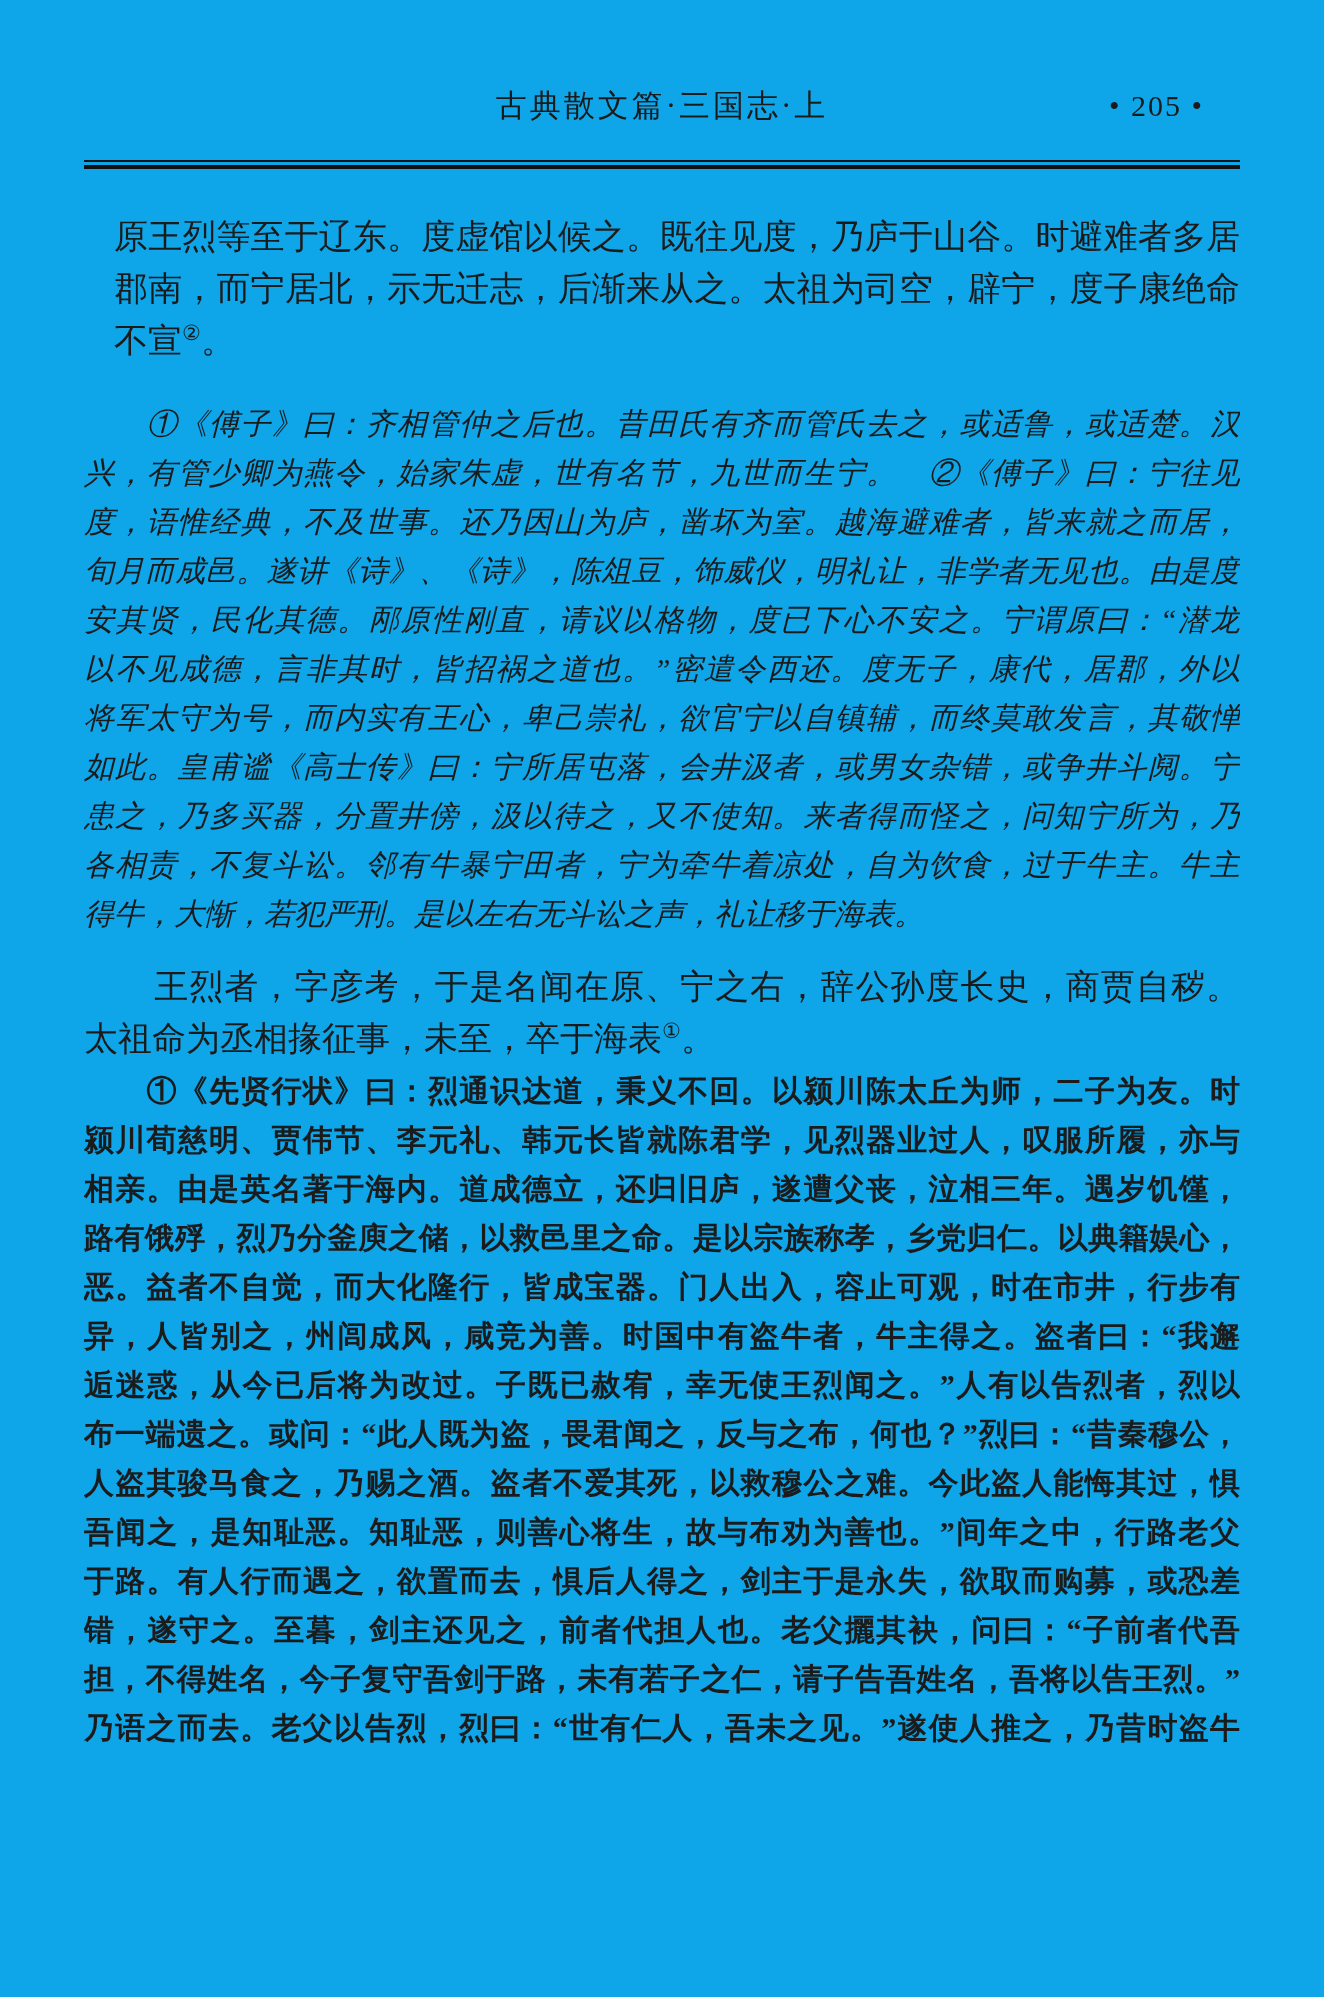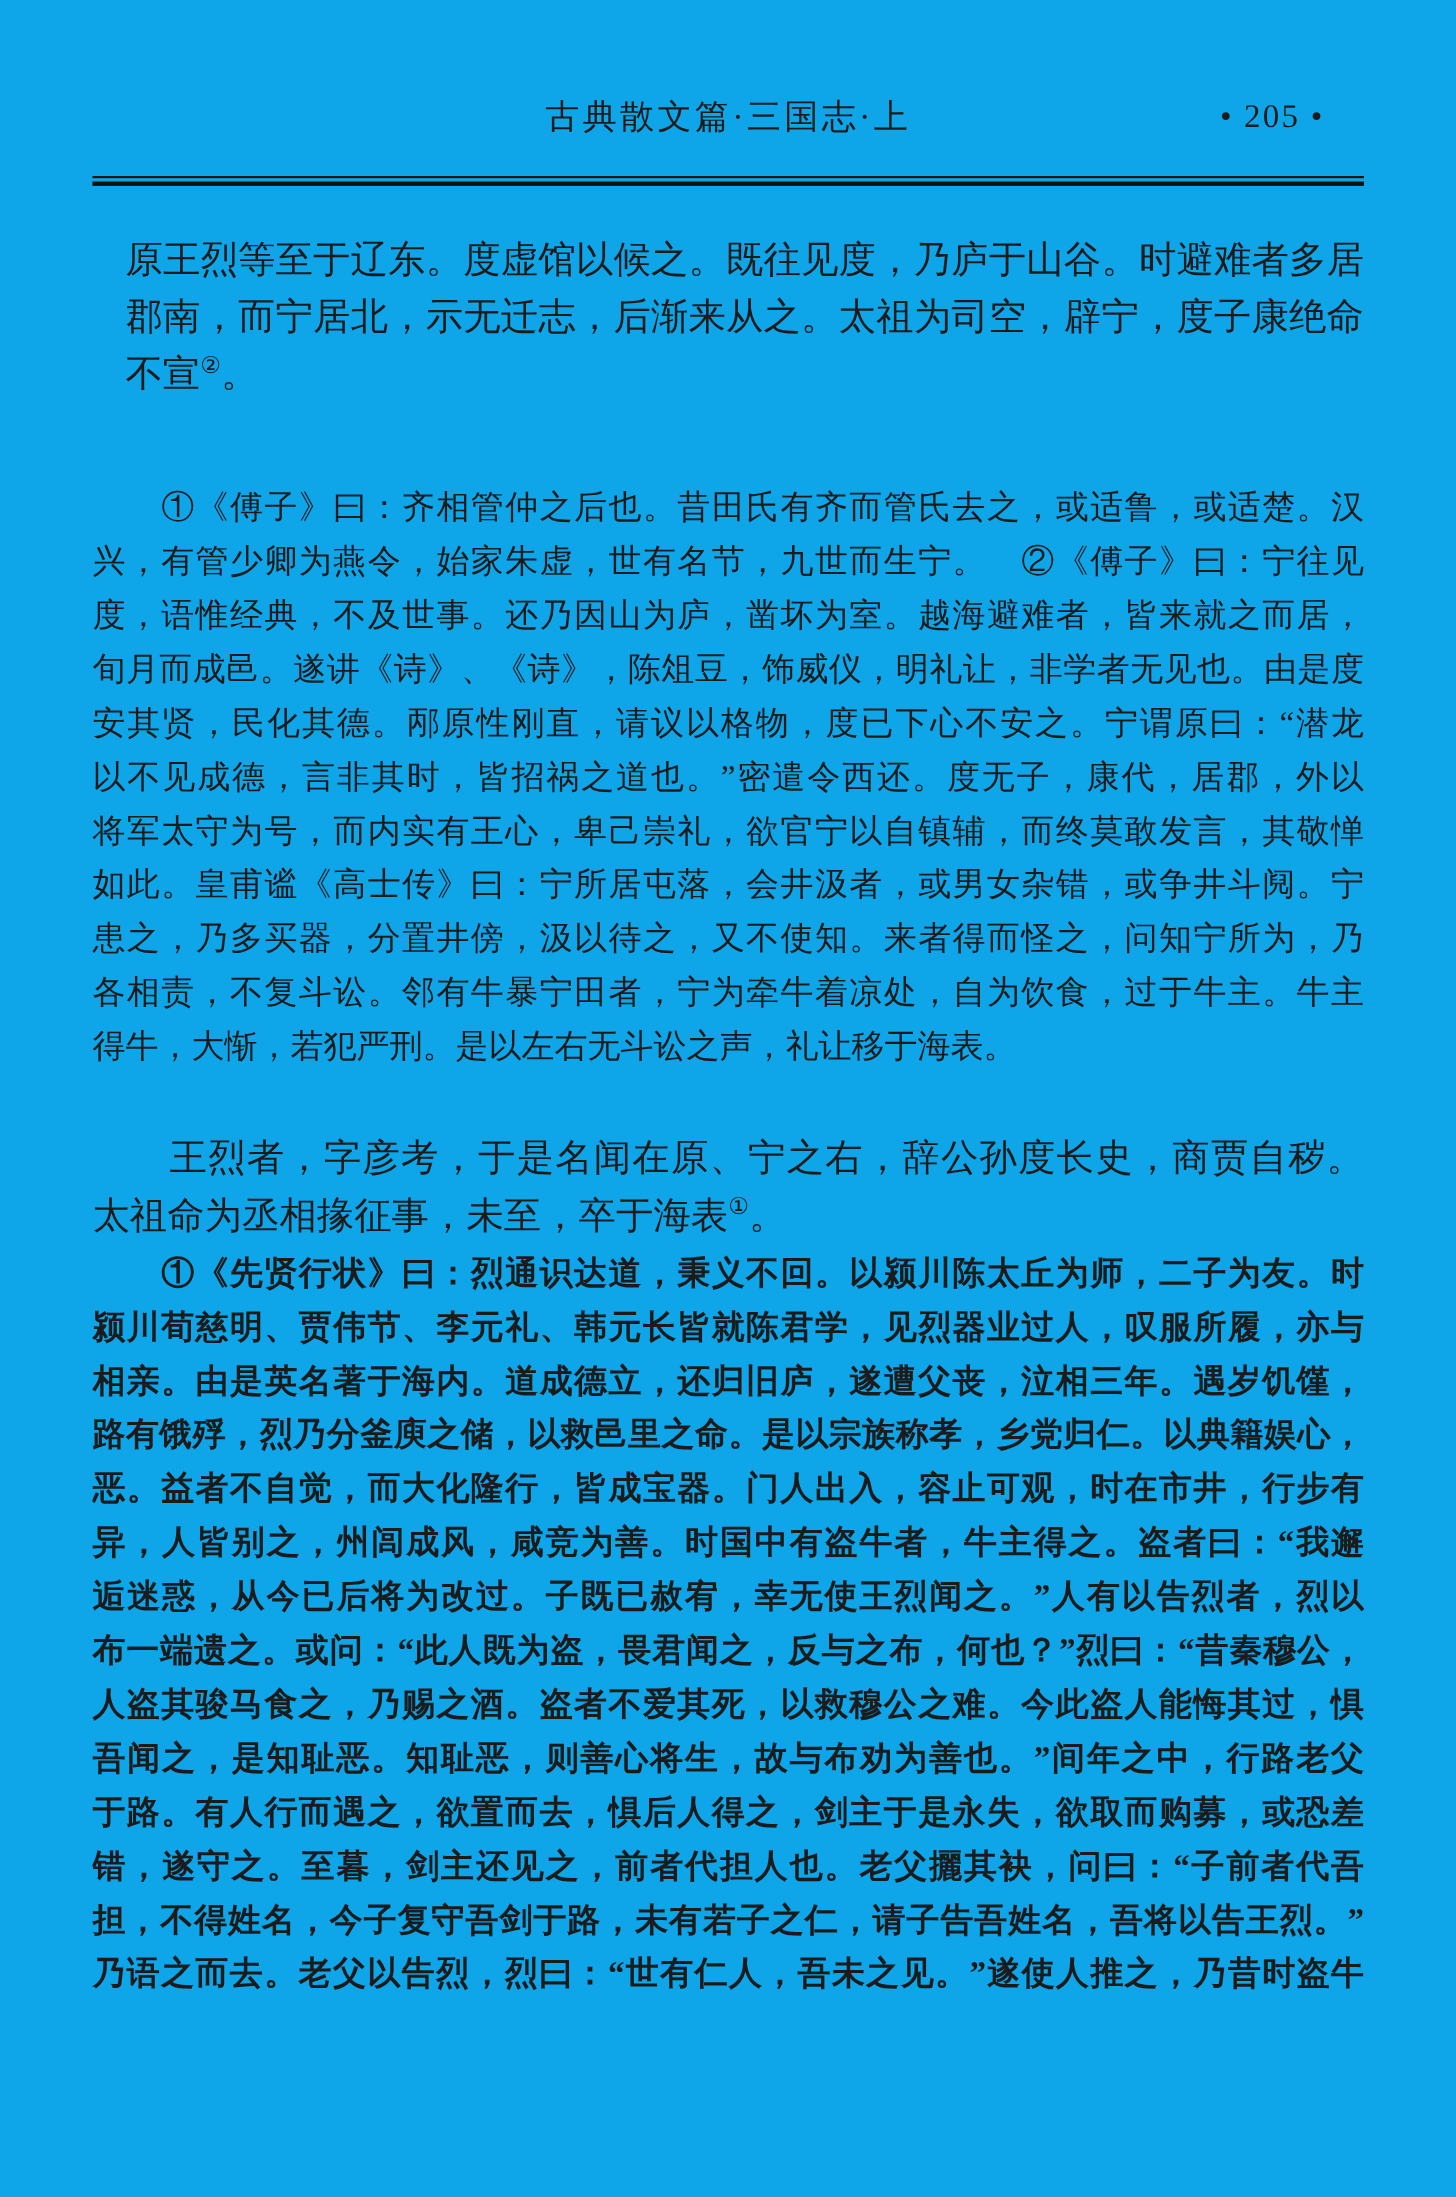--- a/index.html
+++ b/index.html
@@ -39,22 +39,22 @@
   .annotation { font-size: 30px; line-height: 49px; }
 
   .para .line {
     text-align: justify;
     text-justify: inter-character;
     white-space: normal;
   }
   .para .line.j { text-align-last: justify; }
 
   .para1 { margin-top: 42px; margin-left: 30px; }
-  .annotation1 { margin-top: 70px; }
-  .para2 { margin-top: 52px; }
+  .annotation1 { margin-top: 32px; font-style: italic; }
+  .para2 { margin-top: 23px; }
   .annotation2 { margin-top: 1px; font-weight: bold; }
 
   sup.fn {
     font-size: 0.62em;
     vertical-align: super;
     line-height: 0;
   }
 </style>
 </head>
 <body>

